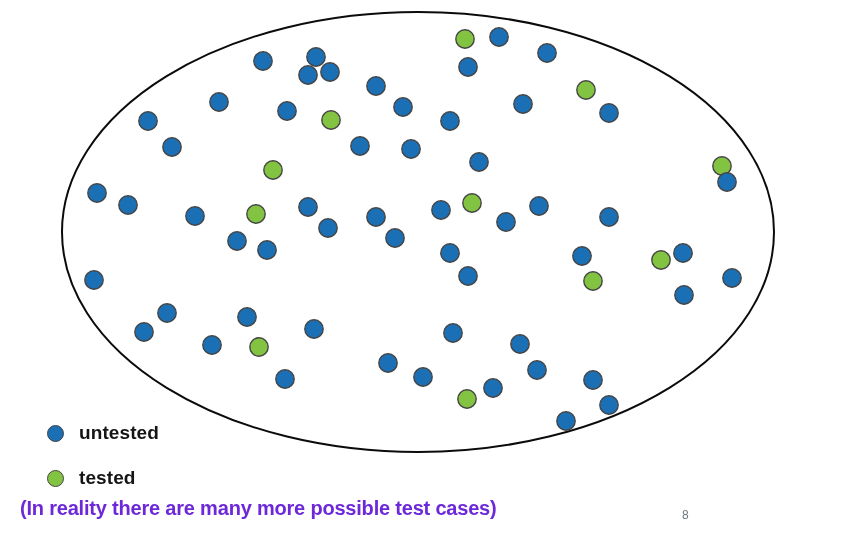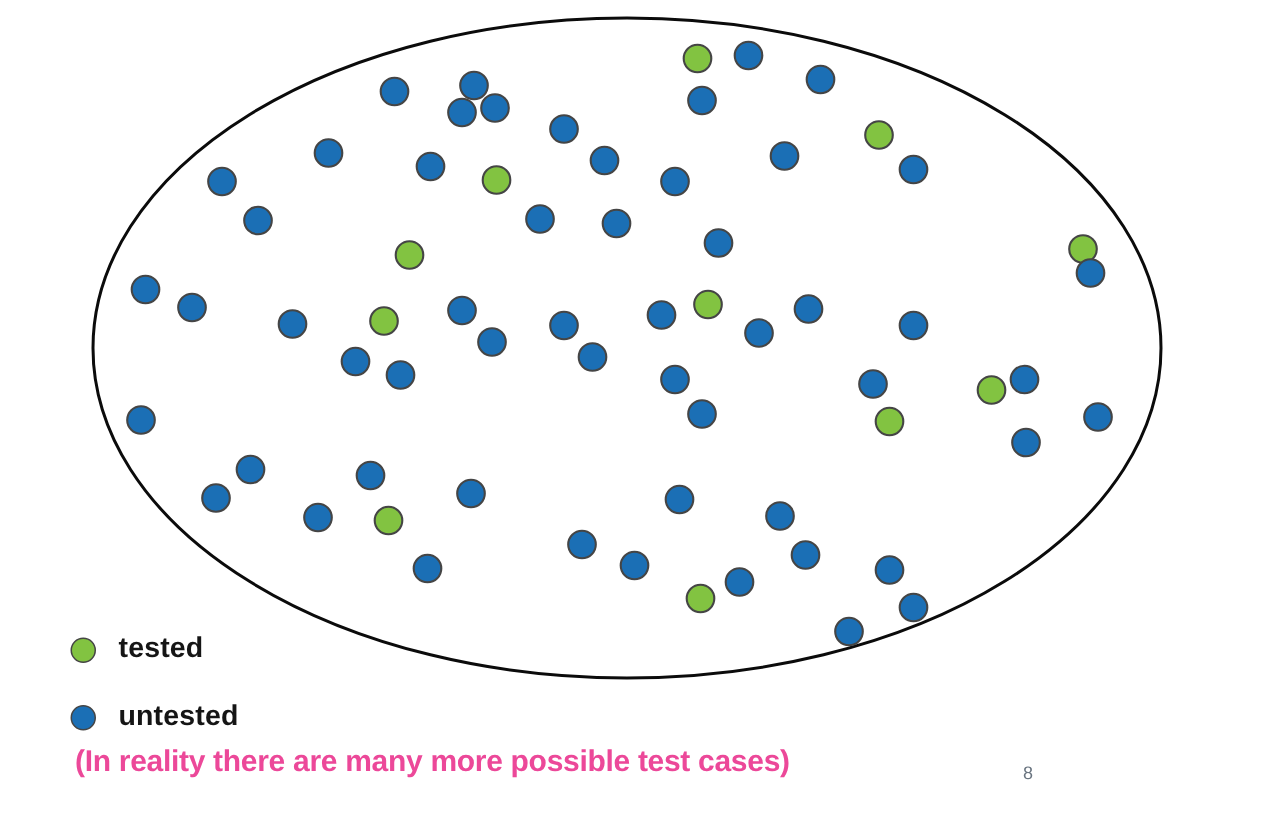--- a/index.html
+++ b/index.html
@@ -41,24 +41,23 @@
     font-weight: 600;
     color: #151515;
     letter-spacing: 0.1px;
   }
   .caption {
     position: absolute;
     left: 20px;
     top: 497px;
     font-size: 20px;
     font-weight: 600;
-    color: #ec4899;
+    color: #6d28d9;
     letter-spacing: -0.2px;
     white-space: nowrap;
-    margin-left: 30px;
   }
   .page-number {
     position: absolute;
     left: 682px;
     top: 508px;
     font-size: 12px;
     font-weight: 400;
     color: #6a7580;
   }
 </style>
@@ -132,24 +131,24 @@
       <circle cx="285" cy="379" r="9.2" fill="#1B6FB5" stroke="#454545" stroke-width="1.4"></circle>
       <circle cx="593" cy="380" r="9.2" fill="#1B6FB5" stroke="#454545" stroke-width="1.4"></circle>
       <circle cx="493" cy="388" r="9.2" fill="#1B6FB5" stroke="#454545" stroke-width="1.4"></circle>
       <circle cx="609" cy="405" r="9.2" fill="#1B6FB5" stroke="#454545" stroke-width="1.4"></circle>
       <circle cx="566" cy="421" r="9.2" fill="#1B6FB5" stroke="#454545" stroke-width="1.4"></circle>
     </g>
 </svg>
 
 <div class="legend">
   <div class="legend-row">
+    <span class="legend-swatch" style="background-color: rgb(27, 111, 181);"></span>
+    <span class="legend-label">untested</span>
+  </div>
+  <div class="legend-row">
     <span class="legend-swatch" style="background-color: rgb(130, 195, 65);"></span>
     <span class="legend-label">tested</span>
-  </div>
-  <div class="legend-row">
-    <span class="legend-swatch" style="background-color: rgb(27, 111, 181);"></span>
-    <span class="legend-label">untested</span>
   </div>
 </div>
 
 <div class="caption">(In reality there are many more possible test cases)</div>
 
 <div class="page-number">8</div>
 
 </body></html>

